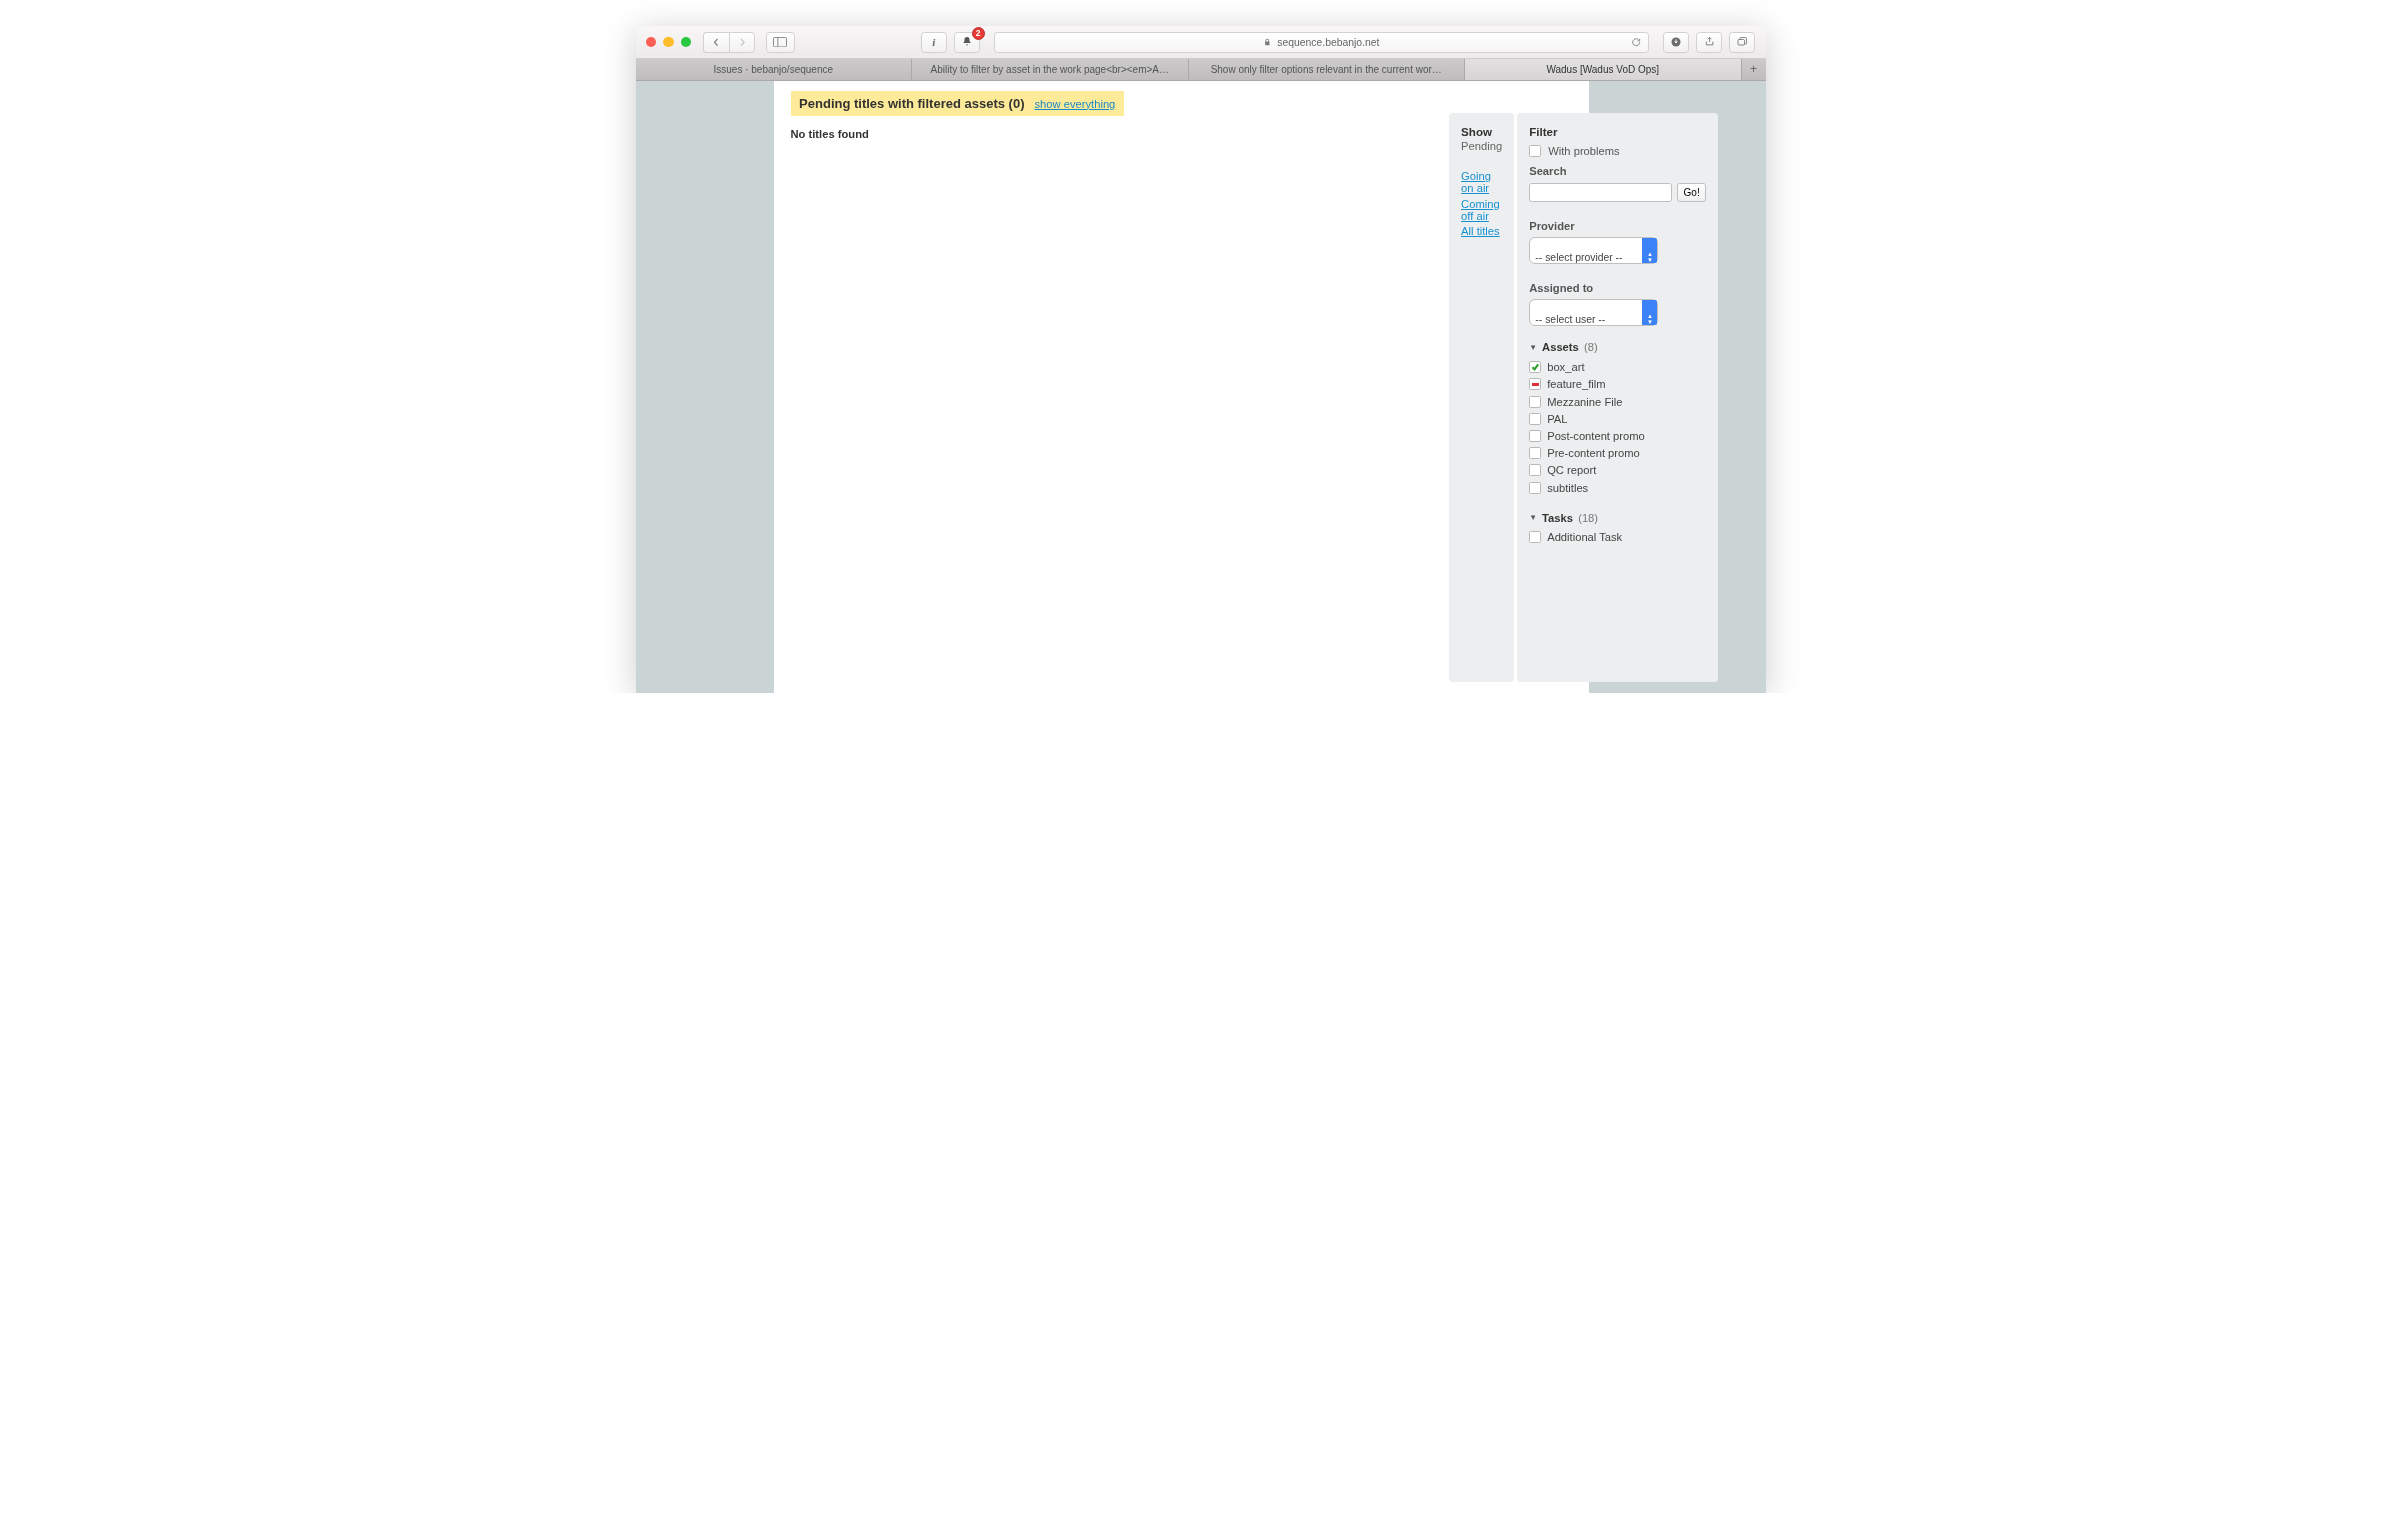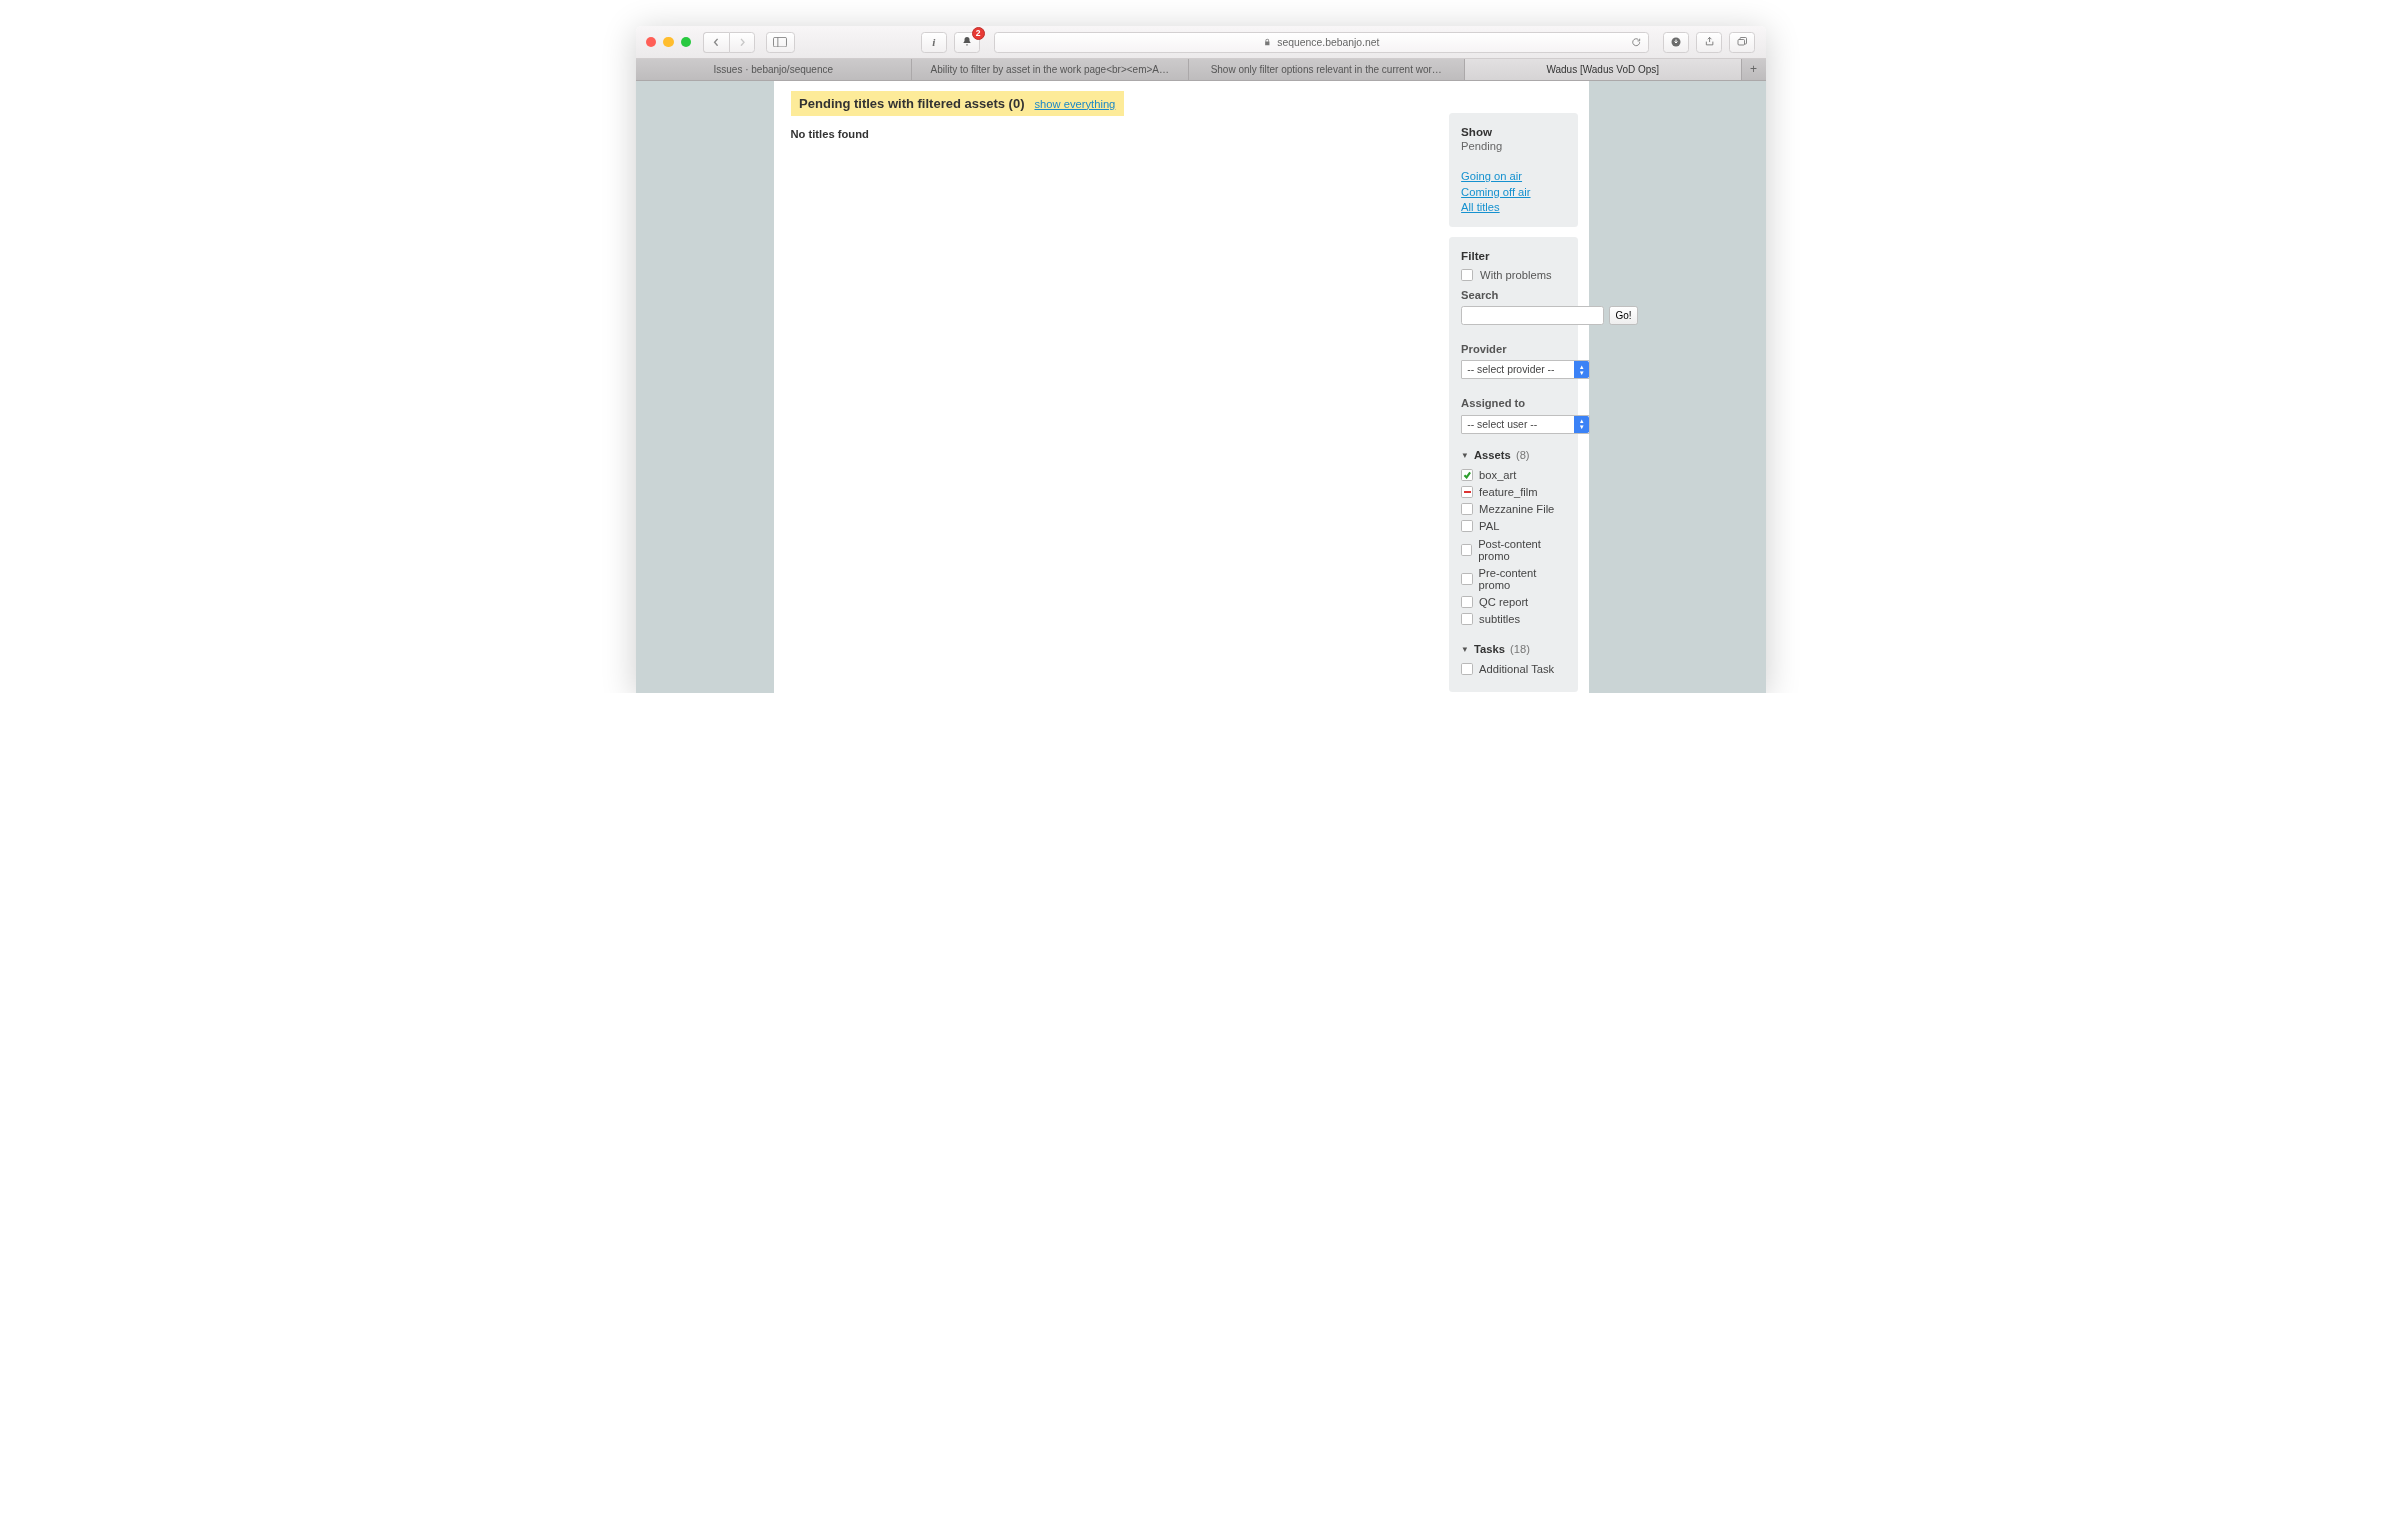--- a/index.html
+++ b/index.html
@@ -111,21 +111,21 @@
       display:inline-flex;
       align-items:center;
       gap: 10px;
     }
     .pending-banner a { font-weight:400; font-size:11.2px; color:#1c88c7; text-decoration:underline; }
     .no-titles { margin-top: 12px; font-weight:700; font-size:11.2px; color:#333; }
     
     aside.side {
       width: 173px;
       flex: 0 0 173px;
-      display:flex; flex-direction:column; gap: 10px;
+      display:flex; gap: 3px;
       padding-top: 22.4px;
       padding-left: 44px;
     }
     .panel {
       background:#eceeef;
       border-radius: 3.5px;
       padding: 12px 12px 14px;
     }
     .panel h3 { font-size:11.6px; font-weight:700; margin-bottom: 1.7px; color:#333; }
     .panel .current { color:#666; margin-bottom: 18px; }
@@ -134,25 +134,25 @@
     .filter-panel label.sec:first-of-type { margin-top: 8px; }
     .row { display:flex; gap:5.2px; align-items:center; }
     input[type=text].search {
       flex:1; height:19px; border:0.9px solid #bfbfbf; border-radius:2.6px; background:#fff; padding:0 3.5px; font-size:10.4px;
     }
     .go-btn {
       height:19px; border:0.9px solid #bfbfbf; border-radius:2.6px; background:linear-gradient(#fff,#eee);
       font-size:10px; padding: 0 5.2px; cursor:pointer;
     }
     .select {
-      width:129px; height:19px;
+      width:129px; height:27px;
       border:0.9px solid #bfbfbf;
-      border-radius:1px;
+      border-radius:6px;
       background:#fff;
-      display:flex; align-items:center;
+      display:flex; align-items:flex-end;
       padding:0 5.2px;
       font-size:10.4px; color:#444;
       position:relative;
     }
     .select::after {
       content:'';
       position:absolute; right:0; top:0; width:15.5px; height:100%;
       background:#3b82f6;
       border-radius: 0 1.7px 1.7px 0;
     }

